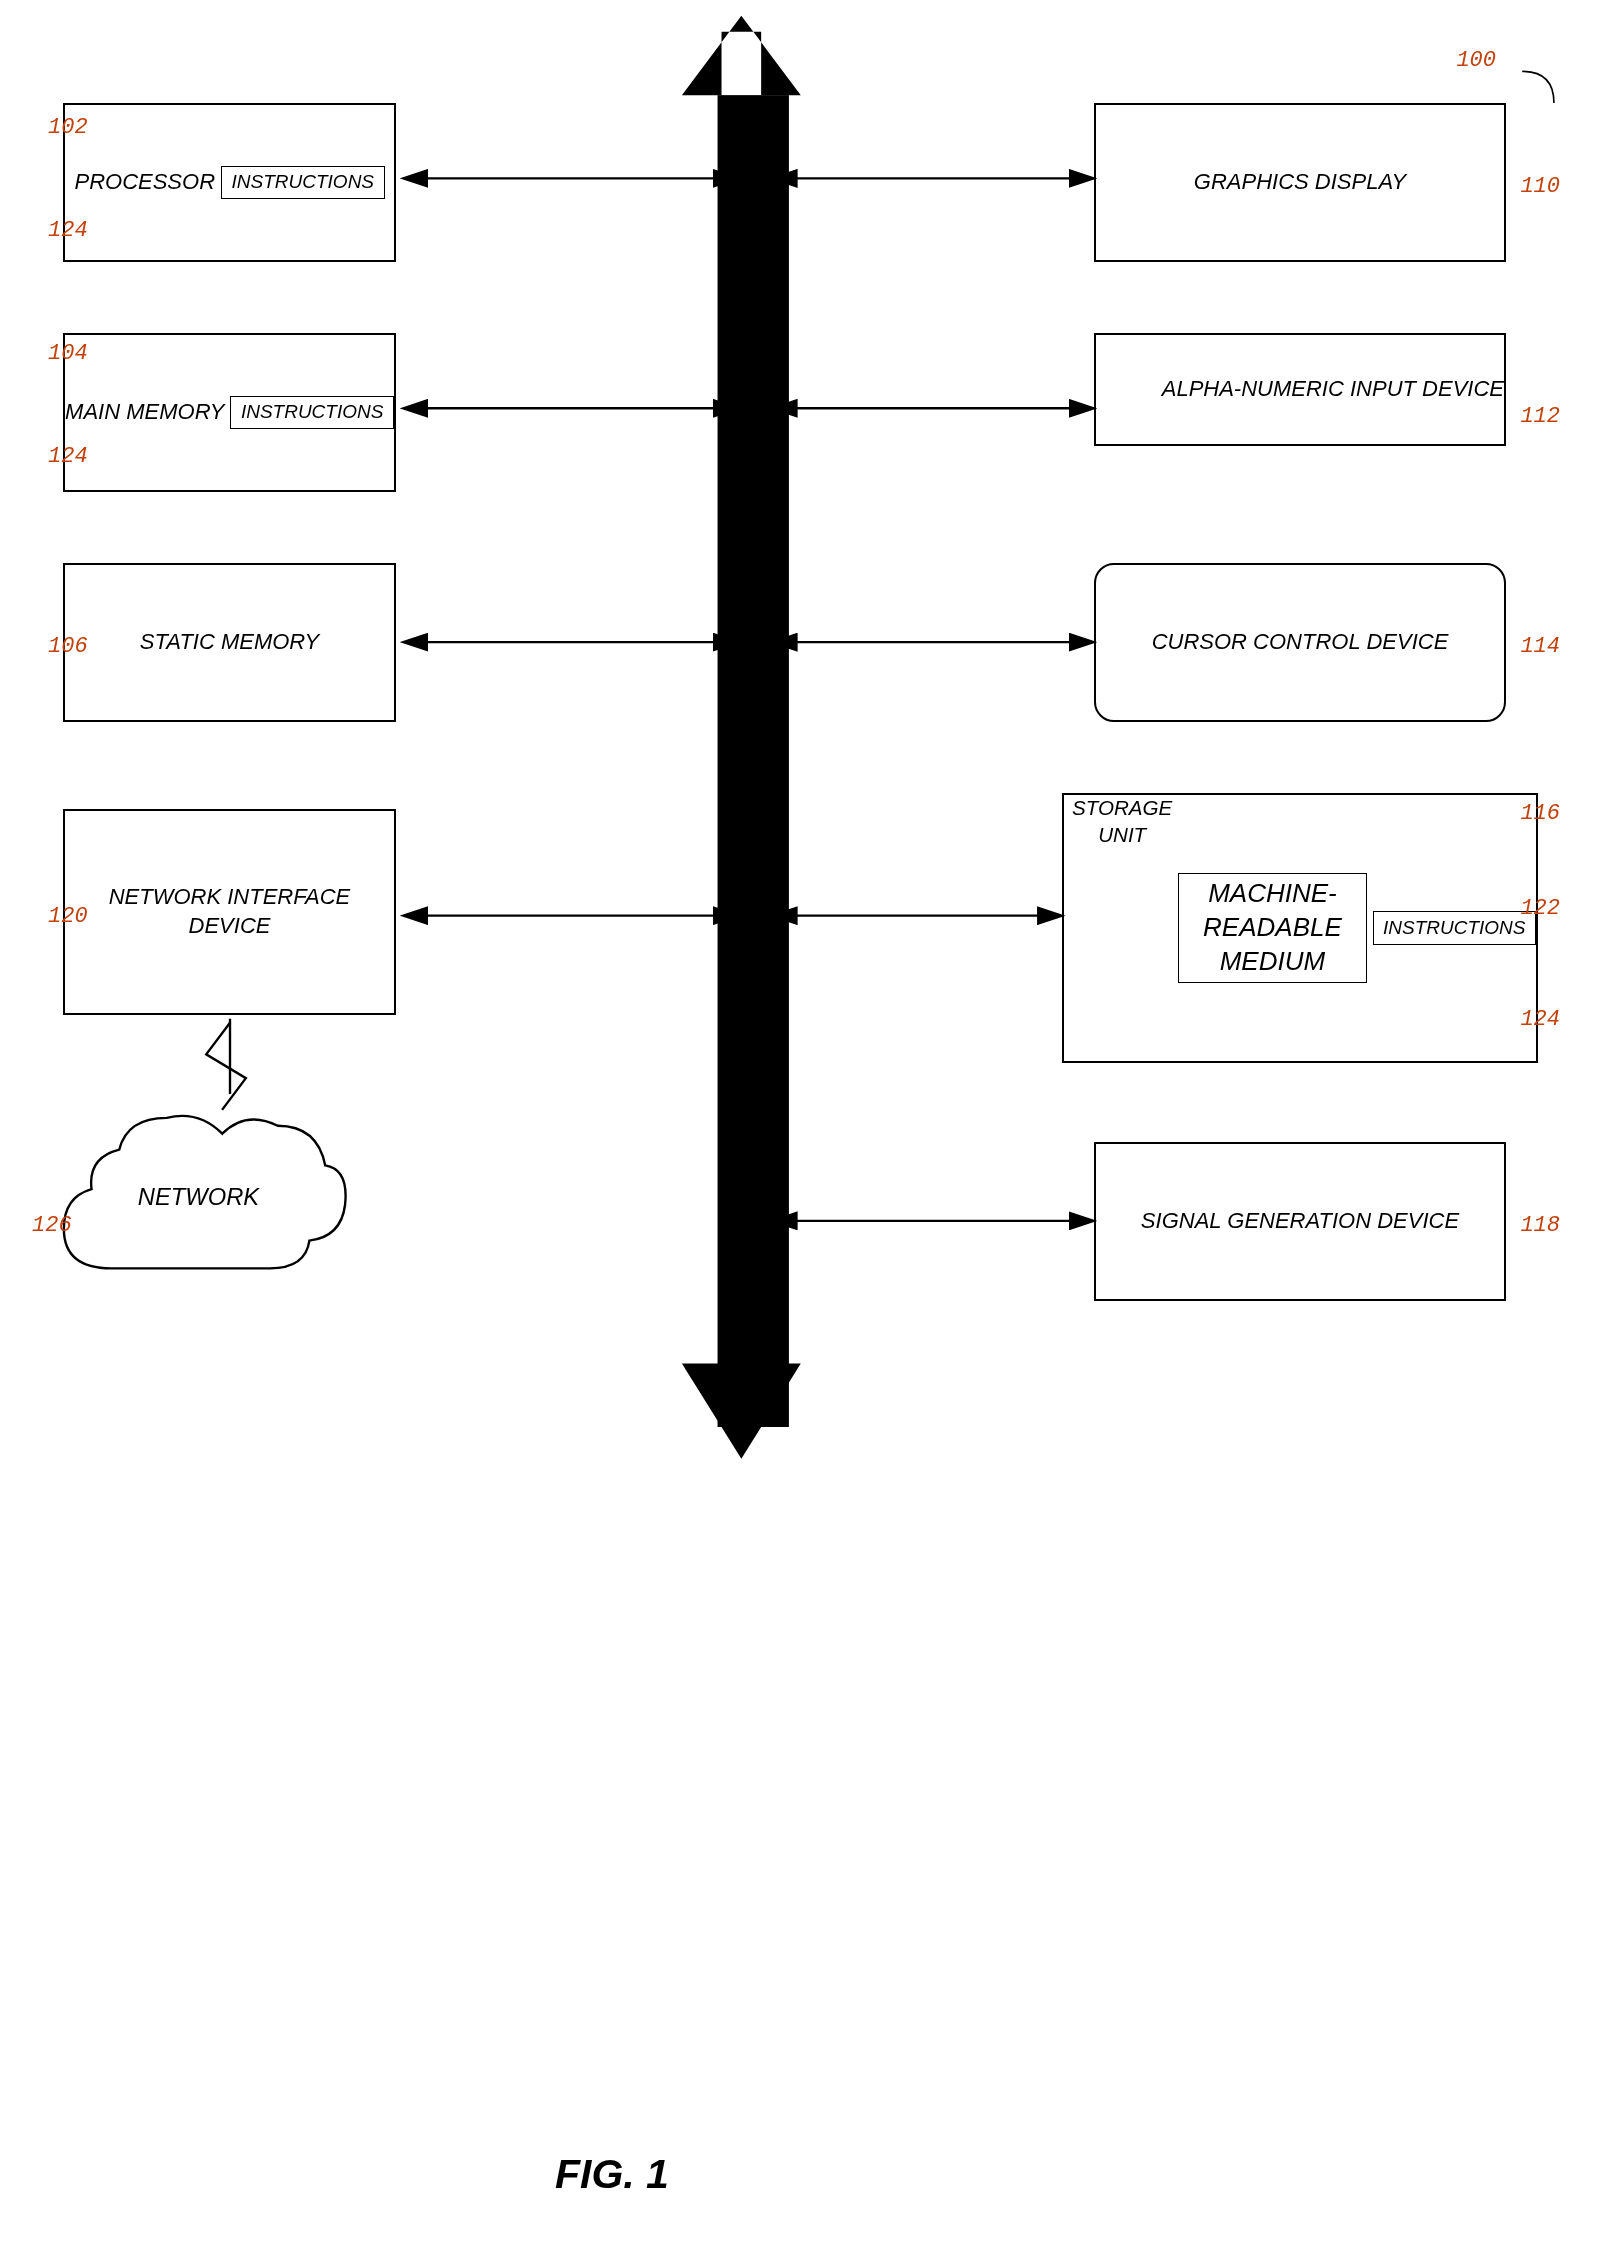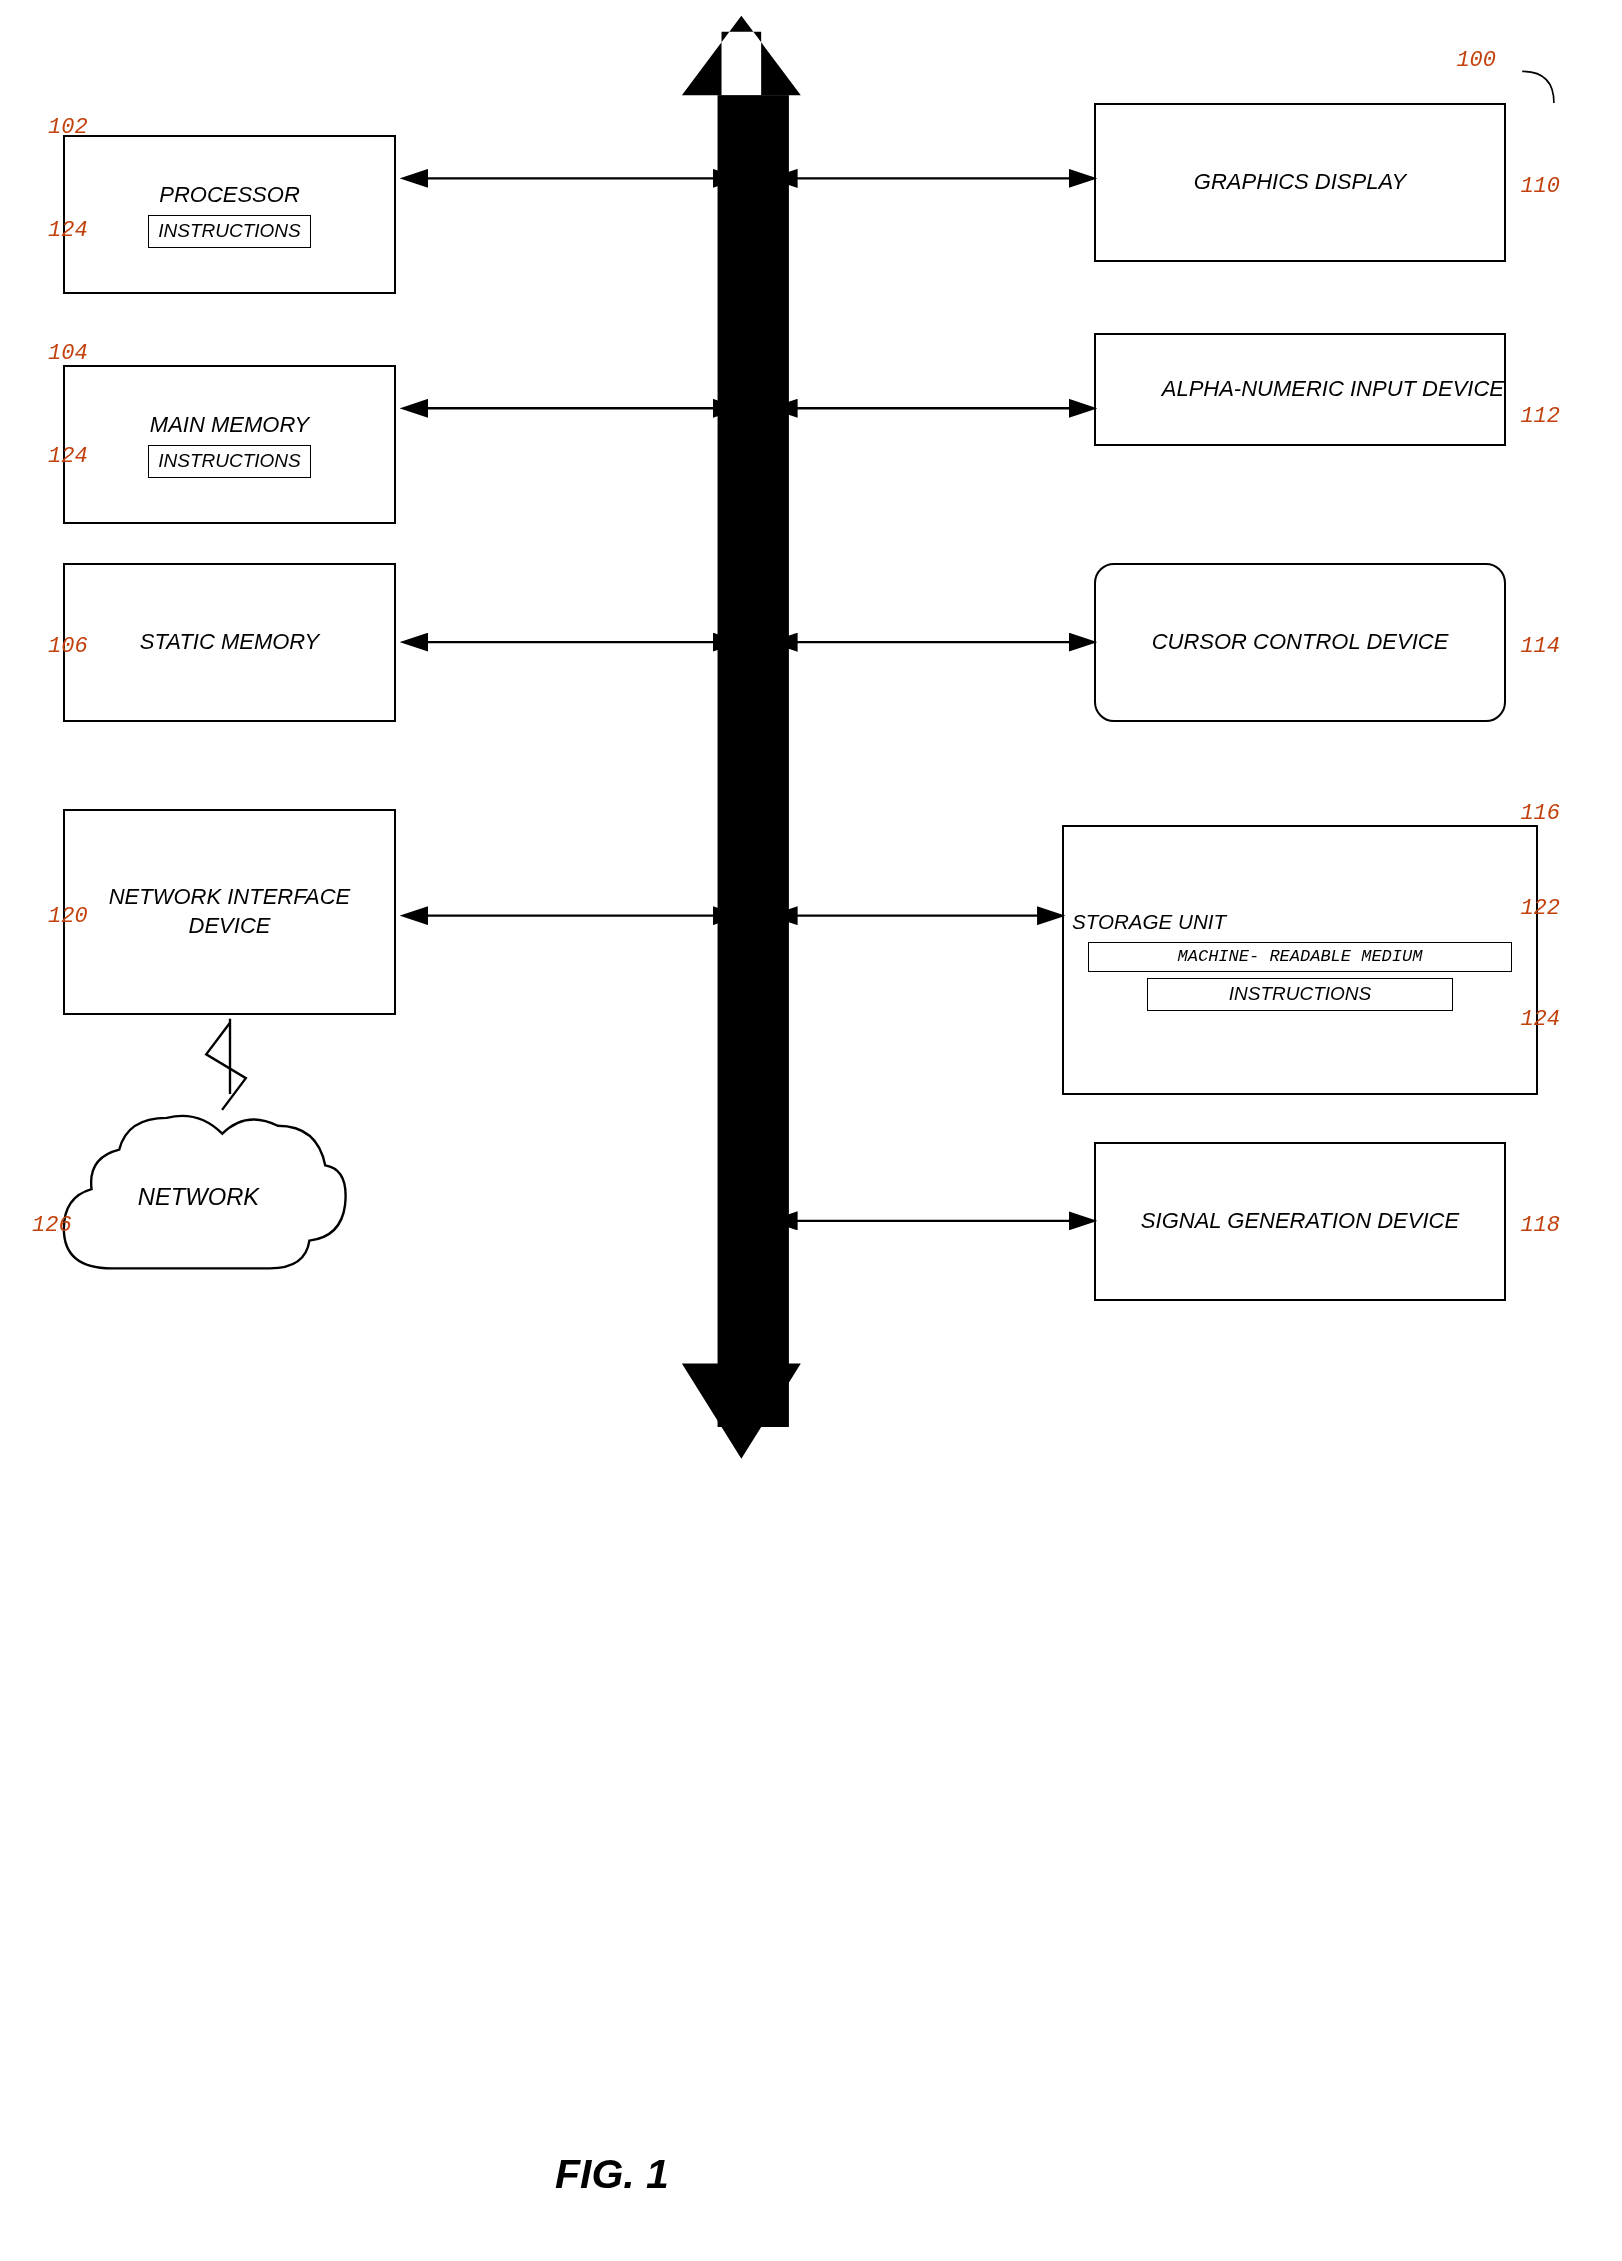--- a/index.html
+++ b/index.html
@@ -32,23 +32,22 @@
     }
     .inner-box {
       border: 1.6px solid #000;
       padding: 3.2px 9.5px;
       font-style: italic;
       font-size: 19px;
       background: #fff;
       display: inline-block;
     }
     .box-with-inner {
-      flex-direction: column;
+      flex-direction: row;
       gap: 6px;
-      margin-top: 32px;
     }
     .ref-label {
       position: absolute;
       font-style: italic;
       font-size: 22px;
       color: #c2410c;
       font-family: Liberation Mono, monospace;
     }
     
     svg.overlay {
@@ -126,21 +125,21 @@
 
   <div class="box" style="left:1094px; top:563px; width:412px; height:159px;border-radius:20px;">
     <span>CURSOR
 CONTROL
 DEVICE</span>
   </div>
   <span class="ref-label" style="right:63px; top:634px;">114</span>
 
   <div class="box box-with-inner" style="left:1062px; top:793px; width:476px; height:270px;">
     <span style="align-self:flex-start; padding-left:8px; font-size:20.6px;">STORAGE UNIT</span>
-    <div class="inner-box" style="width:90%; font-size:17px;font-family:Liberation Mono, monospace;">MACHINE-
+    <div class="inner-box" style="width:90%; font-size:26px;">MACHINE-
 READABLE
 MEDIUM</div>
     <div class="inner-box" style="width:65%; font-size:19px;">INSTRUCTIONS</div>
   </div>
   <span class="ref-label" style="right:63px; top:801px;">116</span>
   <span class="ref-label" style="right:63px; top:896px;">122</span>
   <span class="ref-label" style="right:63px; top:1007px;">124</span>
 
   <div class="box" style="left:1094px; top:1142px; width:412px; height:159px;">
     <span>SIGNAL

